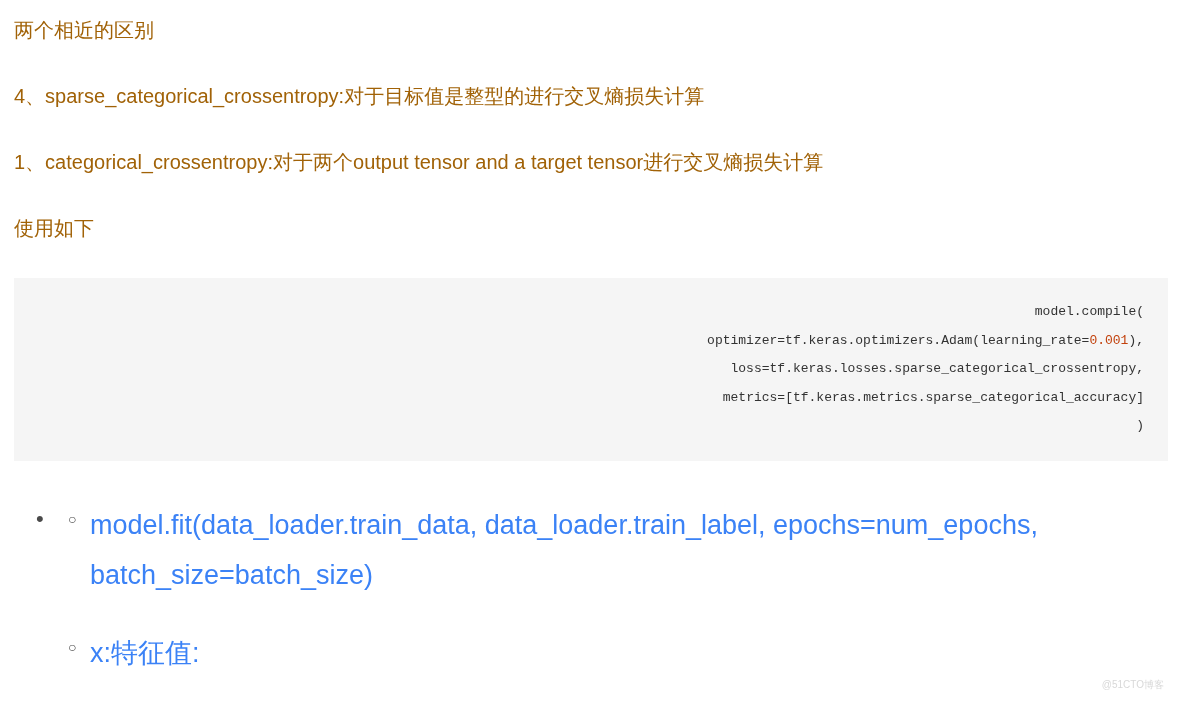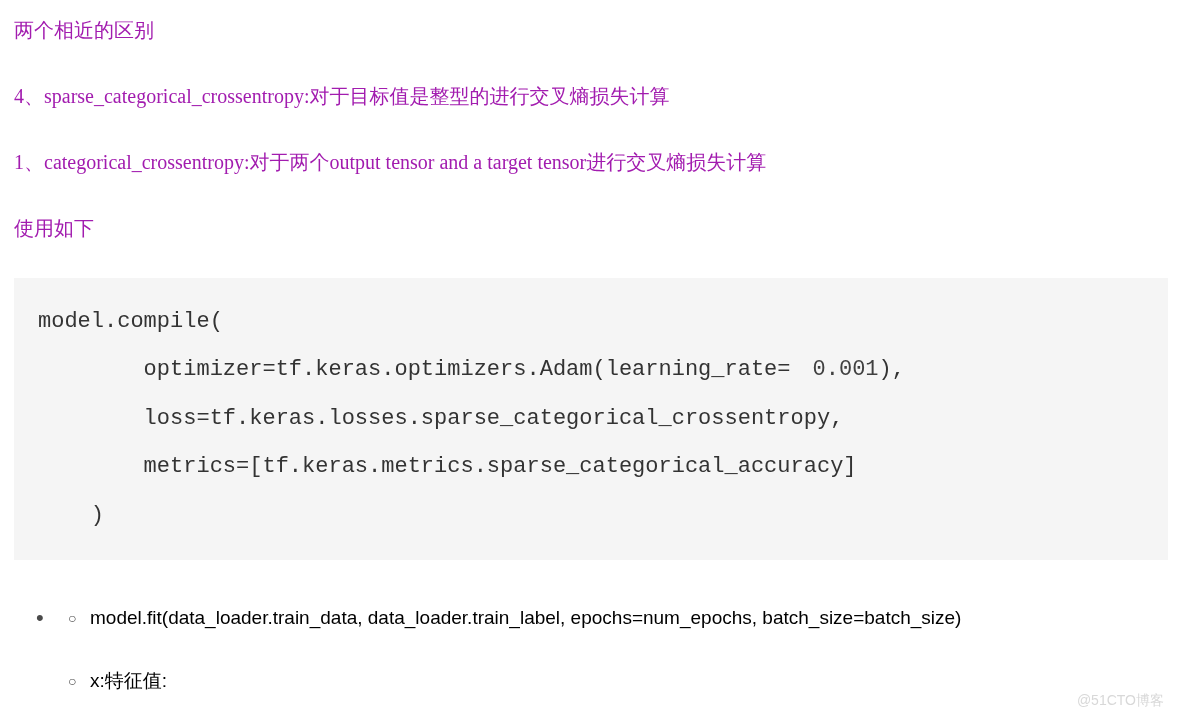--- a/index.html
+++ b/index.html
@@ -11,39 +11,38 @@
       font-family: -apple-system, BlinkMacSystemFont, "Segoe UI", "PingFang SC", "Hiragino Sans GB", "Microsoft YaHei", sans-serif;
       background: #ffffff;
       color: #333;
       padding: 14px;
       width: 1182px;
       font-size: 20px;
       line-height: 1.6;
     }
     .para {
       margin-bottom: 34px;
-      color: #a21caf;
-      font-family: Liberation Serif, serif;
+      color: #a16207;
     }
     .code-block {
       background: #f5f5f5;
       padding: 20px 24px;
       margin-bottom: 40px;
       font-family: "SFMono-Regular", Consolas, "Liberation Mono", Menlo, Courier, monospace;
-      font-size: 22px;
+      font-size: 13px;
       line-height: 2.2;
       color: #333;
       white-space: pre;
+      text-align: right;
     }
     .code-line {
       display: block;
     }
     .code-number {
-      color: #404040;
-      margin-left: 22px;
+      color: #c2410c;
     }
     ul.bullet-list {
       list-style: none;
       padding-left: 40px;
       margin-bottom: 20px;
     }
     ul.bullet-list > li {
       position: relative;
       margin-bottom: 28px;
       color: #4a4a4a;
@@ -57,38 +56,38 @@
       font-size: 22px;
     }
     ul.sub-list {
       list-style: none;
       padding-left: 36px;
       margin-top: 28px;
     }
     ul.sub-list > li {
       position: relative;
       margin-bottom: 28px;
-      color: #000000;
-      font-size: 19px;
+      color: #3b82f6;
+      font-size: 27px;
       line-height: 1.85;
     }
     ul.sub-list > li::before {
       content: "○";
       position: absolute;
       left: -22px;
       color: #4a4a4a;
       font-size: 14px;
       top: 6px;
     }
     .watermark {
       position: fixed;
-      bottom: 10px;
+      bottom: 28px;
       right: 18px;
       color: #d8d8d8;
-      font-size: 14px;
+      font-size: 10px;
       pointer-events: none;
     }
   </style>
 </head>
 <body>
 
 <p class="para">两个相近的区别</p>
 <p class="para">4、sparse_categorical_crossentropy:对于目标值是整型的进行交叉熵损失计算</p>
 <p class="para">1、categorical_crossentropy:对于两个output tensor and a target tensor进行交叉熵损失计算</p>
 <p class="para">使用如下</p>

